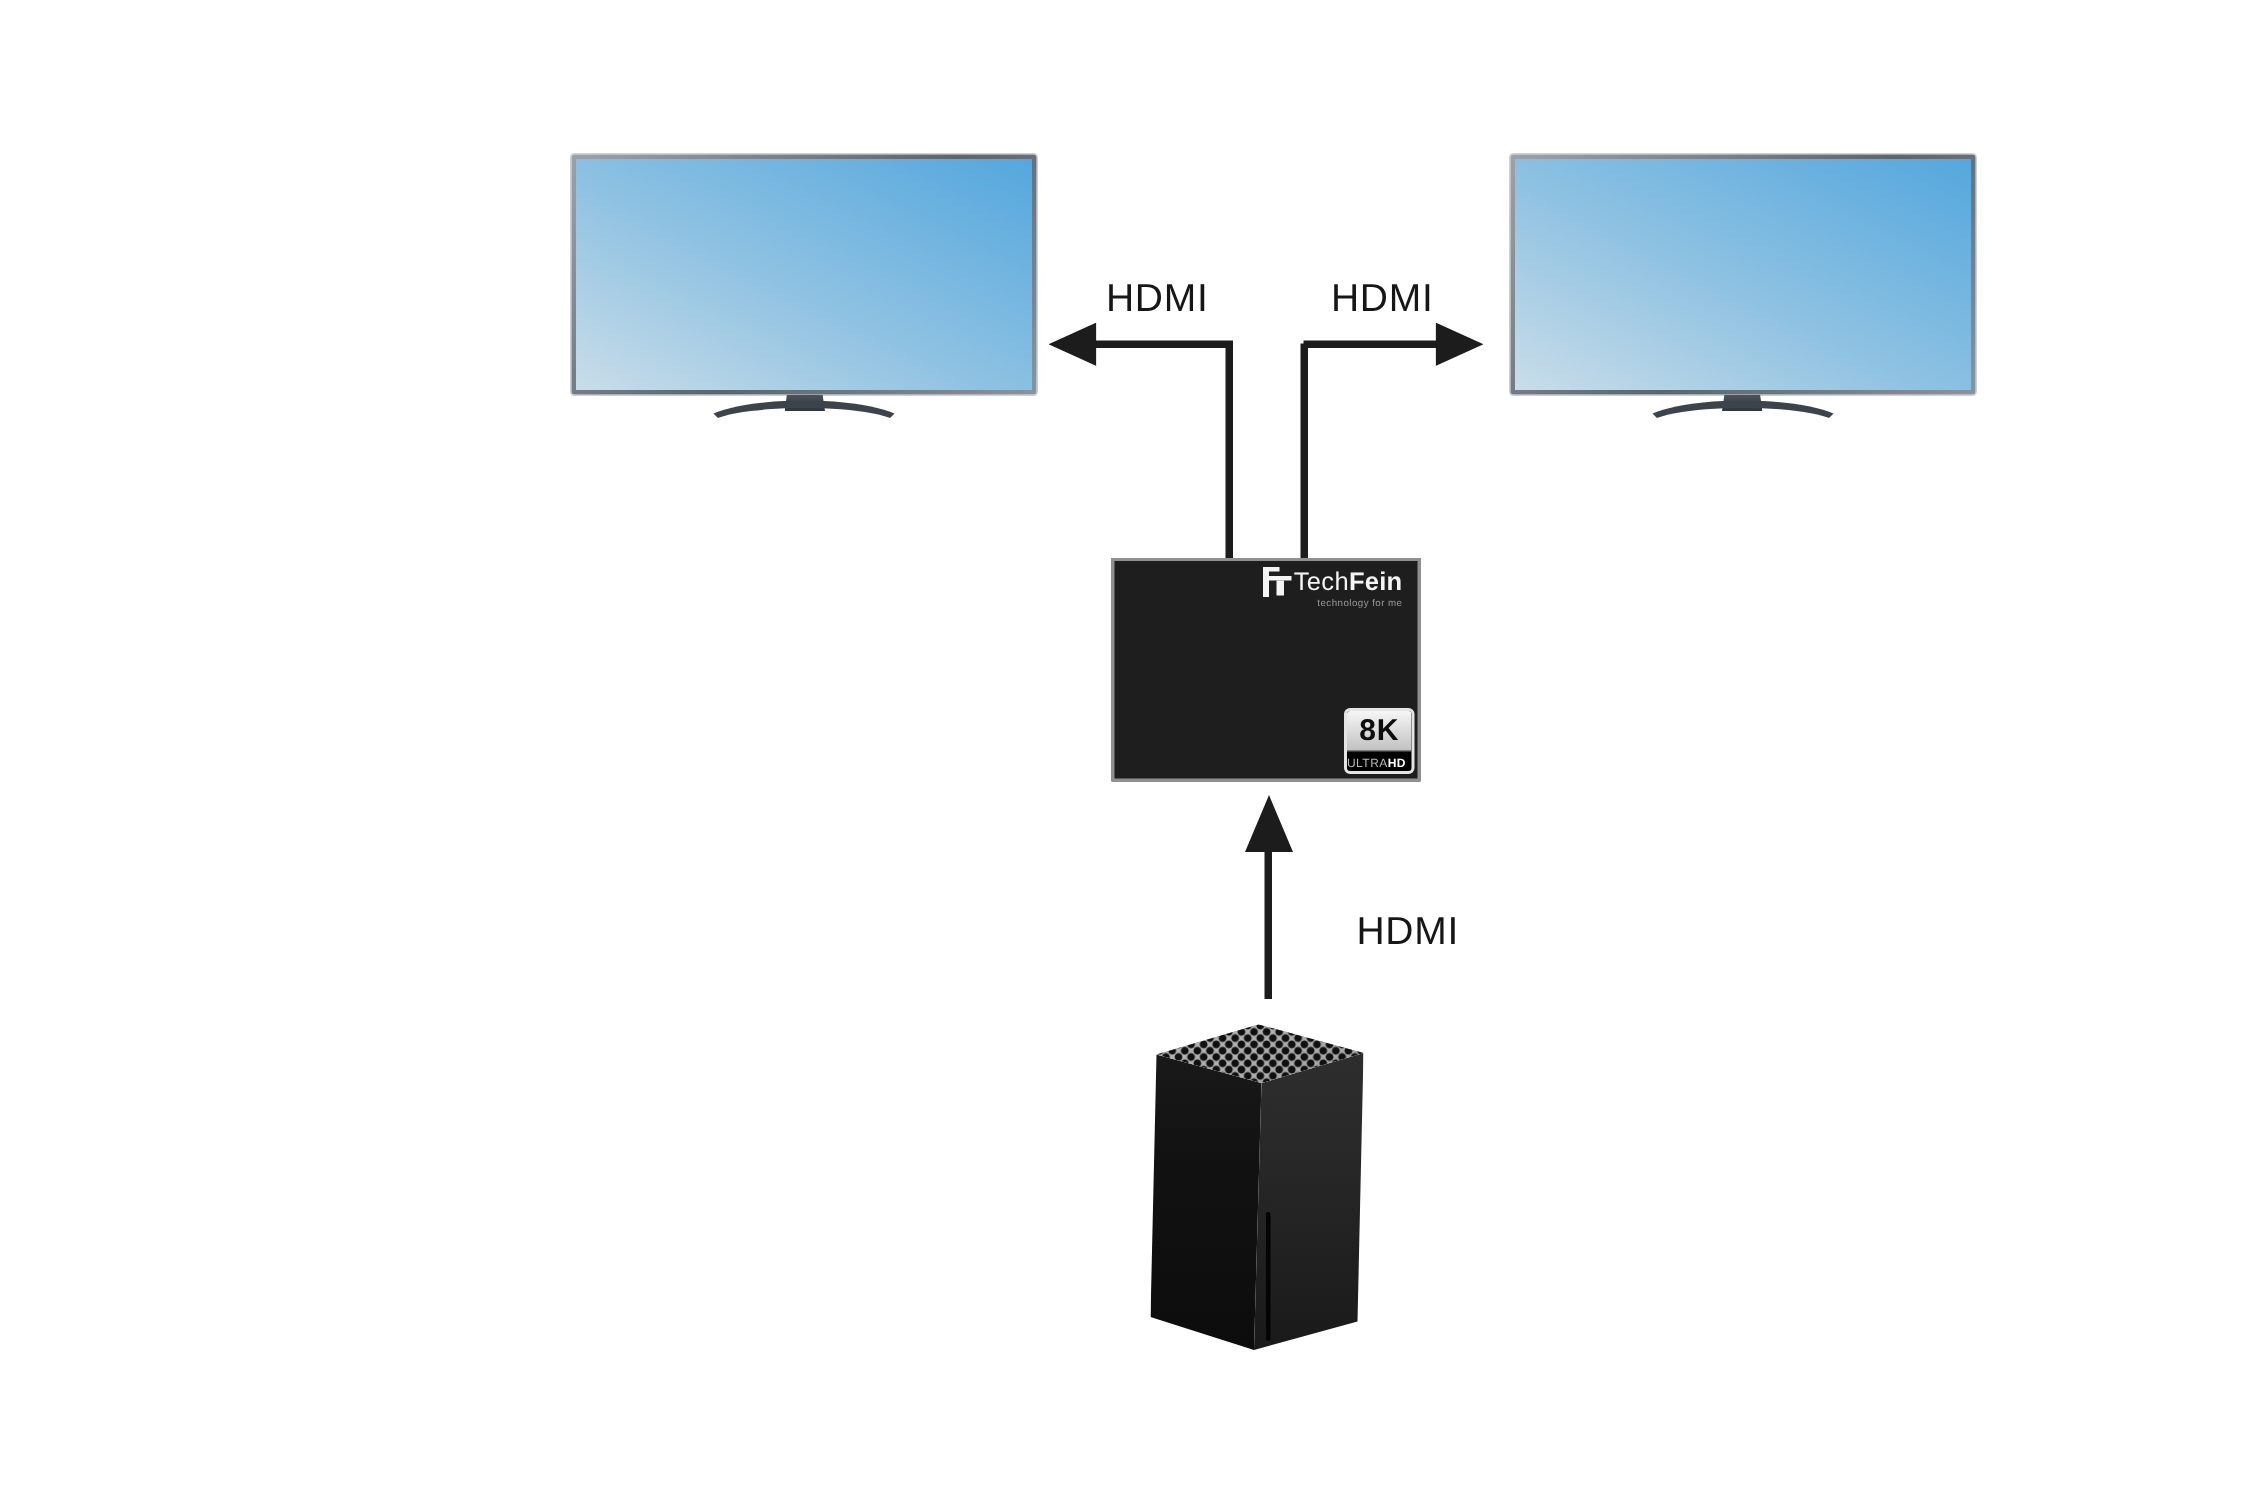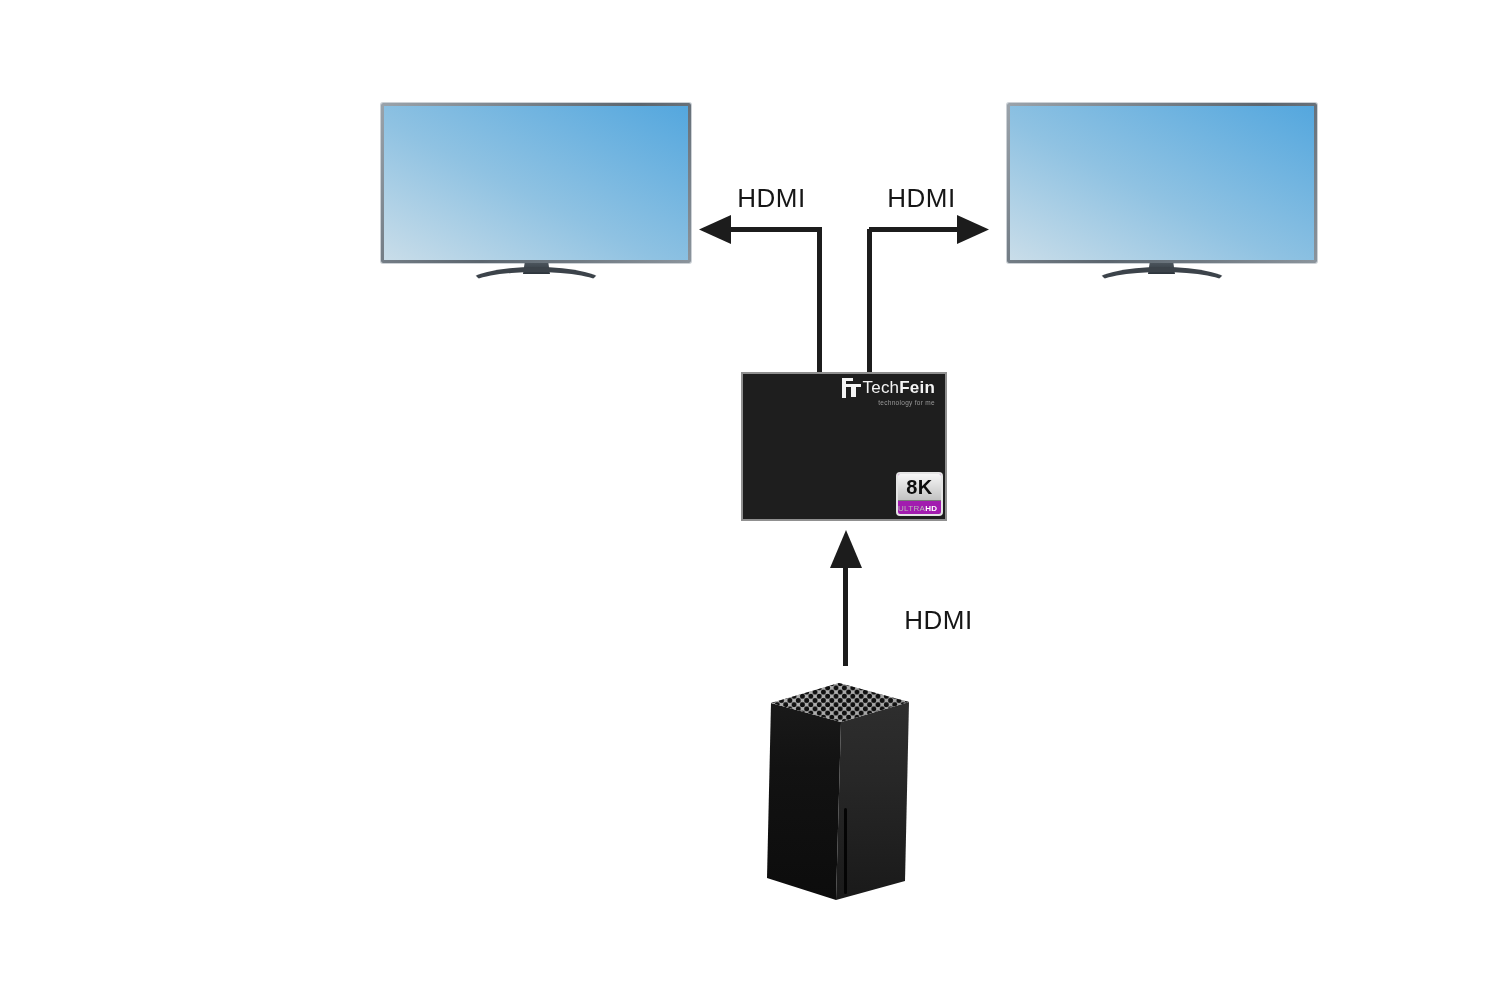--- a/index.html
+++ b/index.html
@@ -64,21 +64,21 @@
   .brand-glyph { width:19px; height:20px; color:#f4f4f4; margin-right:2px; }
   .brand-name { font-size:17px; line-height:20px; color:#f4f4f4; font-weight:400; letter-spacing:.2px; }
   .brand-name b { font-weight:700; }
   .brand-tagline { font-size:6.5px; color:#9a9a9a; margin-top:1px; letter-spacing:.3px; }
 
   .monogram { left:6px; top:74px; width:60px; height:72px; color:var(--c-monogram,#0b0b0b); }
 
   .badge {
     position:absolute; left:153px; top:98px; width:47px; height:44px;
     box-sizing:border-box; border:2px solid #e4e4e4; border-radius:4px;
-    overflow:hidden; background:#a21caf;
+    overflow:hidden; background:#000000;
   }
   .badge-top {
     height:26px; background:linear-gradient(#f6f6f6,#c2c2c2);
     display:flex; align-items:center; justify-content:center;
     font-size:20px; font-weight:700; color:#0d0d0d; letter-spacing:.5px;
   }
   .badge-bottom {
     height:14px; display:flex; align-items:center; justify-content:flex-start;
     font-size:8px; letter-spacing:.3px; color:#b9b9b9; border-top:1px solid #7a7a7a;
   }

